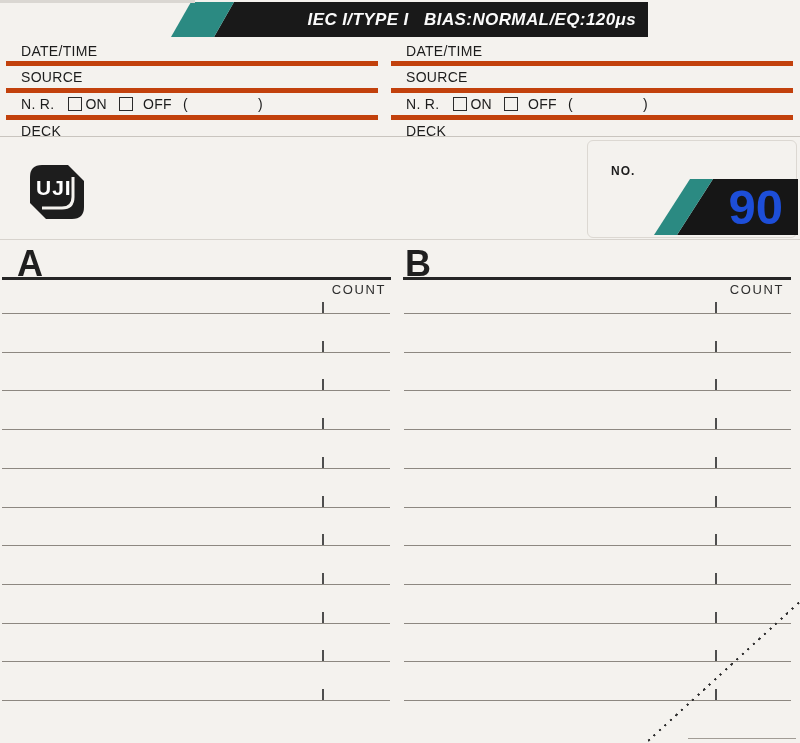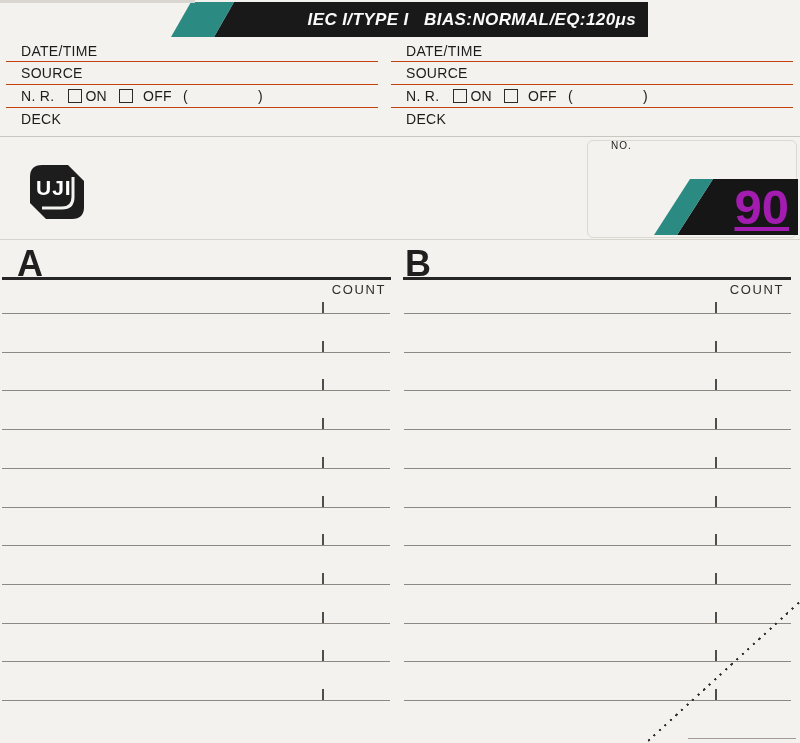--- a/index.html
+++ b/index.html
@@ -16,49 +16,49 @@
   .banner .spec{position:absolute;right:12px;top:2px;height:35px;line-height:35px;
       color:#fafafa;font-style:italic;font-weight:600;font-size:17px;
       letter-spacing:.4px;white-space:pre;}
   .top-sliver{position:absolute;left:0;top:0;width:195px;height:3px;background:#dad7d2;}
 
   
   .panel{position:absolute;top:40px;}
   .panel.left{left:6px;width:372px;}
   .panel.right{left:391px;width:402px;}
   .info-row{display:flex;align-items:center;height:21px;padding-left:15px;
-      border-bottom:1px solid #c2410c;font-size:14px;letter-spacing:.3px;color:#1c1c1c;}
+      border-bottom:5px solid #c2410c;font-size:14px;letter-spacing:.3px;color:#1c1c1c;}
   .info-row.r2,.info-row.r3{height:22px;}
   .info-row.deck{height:22px;border-bottom:none;}
   .cb{display:inline-block;width:12px;height:12px;border:1.7px solid #2a2a2a;
       background:transparent;flex:none;}
   .nr-label{margin-right:14px;}
   .on-label{margin-left:3px;margin-right:12px;}
   .off-label{margin-left:10px;margin-right:11px;}
   .paren-gap{display:inline-block;width:70px;}
 
   .fold1{position:absolute;left:0;top:136px;width:800px;height:1px;background:#c9c5bf;}
   .fold2{position:absolute;left:0;top:239px;width:800px;height:1px;background:#d7d3cd;}
 
   
   .sticker{position:absolute;left:587px;top:140px;width:208px;height:96px;
       border:1px solid #dcd8d2;border-radius:6px;}
   .fuji-logo{position:absolute;left:27px;top:162px;}
-  .no-label{position:absolute;left:611px;top:140px;font-size:10px;font-weight:400;
+  .no-label{position:absolute;left:611px;top:164px;font-size:12px;font-weight:700;
       letter-spacing:1px;}
   .model{position:absolute;left:698px;top:136px;width:94px;text-align:right;
       font-family:"Liberation Serif", serif;font-size:40px;font-weight:500;
       letter-spacing:-1px;color:#2b8a82;line-height:1;}
   .band{position:absolute;left:640px;top:179px;width:158px;height:56px;}
   .band .band-black{position:absolute;inset:0;background:#161616;
       clip-path:polygon(73px 0,158px 0,158px 56px,37px 56px);}
   .band .band-teal{position:absolute;inset:0;background:#2b8a82;
       clip-path:polygon(50px 0,73px 0,37px 56px,14px 56px);}
-  .band .num{position:absolute;right:9px;top:0;line-height:56px;font-size:49px;
-      font-weight:bold;color:#a21caf;letter-spacing:0;text-decoration:underline;}
+  .band .num{position:absolute;right:15px;top:0;line-height:56px;font-size:49px;
+      font-weight:bold;color:#1d4ed8;letter-spacing:0;}
 
   
   .side{position:absolute;top:240px;height:503px;}
   .side.a{left:0;width:392px;}
   .side.b{left:398px;width:400px;}
   .side .letter{position:absolute;top:3px;font-size:36px;font-weight:bold;
       color:#1f1f1f;letter-spacing:1px;}
   .side.a .letter{left:17px;}
   .side.b .letter{left:7px;}
   .side .thick{position:absolute;top:37px;height:3px;background:#262626;}

